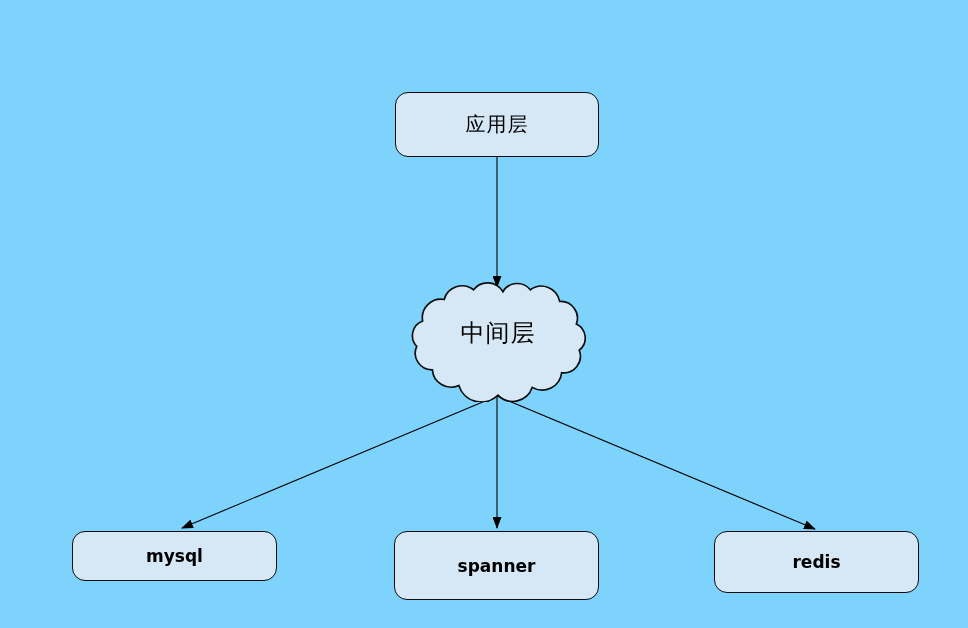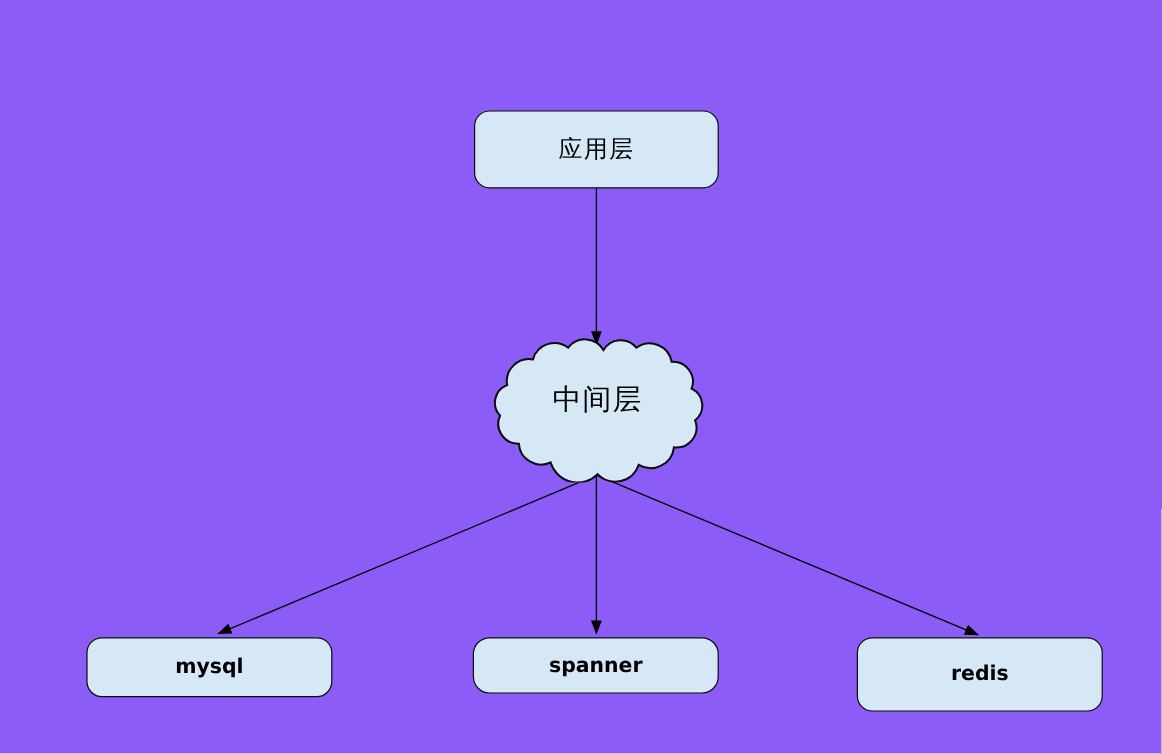--- a/index.html
+++ b/index.html
@@ -7,21 +7,21 @@
     padding: 0;
     width: 968px;
     height: 628px;
     background: #ffffff;
     overflow: hidden;
   }
   .canvas {
     position: relative;
     width: 968px;
     height: 628px;
-    background: #8b5cf6;
+    background: #7dd3fc;
   }
   svg.layer {
     position: absolute;
     left: 0;
     top: 0;
     width: 968px;
     height: 628px;
   }
   .node {
     position: absolute;
@@ -39,21 +39,21 @@
     font-size: 20px;
     letter-spacing: 1px;
   }
   .node.latin {
     font-family: "DejaVu Sans", "Liberation Sans", sans-serif;
     font-weight: 700;
     font-size: 17px;
   }
   #node-app     { left: 395px; top: 92px;  width: 204px; height: 65px; }
   #node-mysql   { left: 72px;  top: 531px; width: 205px; height: 50px; }
-  #node-spanner { left: 394px; top: 531px; width: 205px; height: 47px; border-radius: 14px; }
+  #node-spanner { left: 394px; top: 531px; width: 205px; height: 69px; }
   #node-redis   { left: 714px; top: 531px; width: 205px; height: 62px; }
 
   #cloud-svg {
     position: absolute;
     left: 405px;
     top: 280px;
     width: 186px;
     height: 122px;
   }
   #cloud-label {

